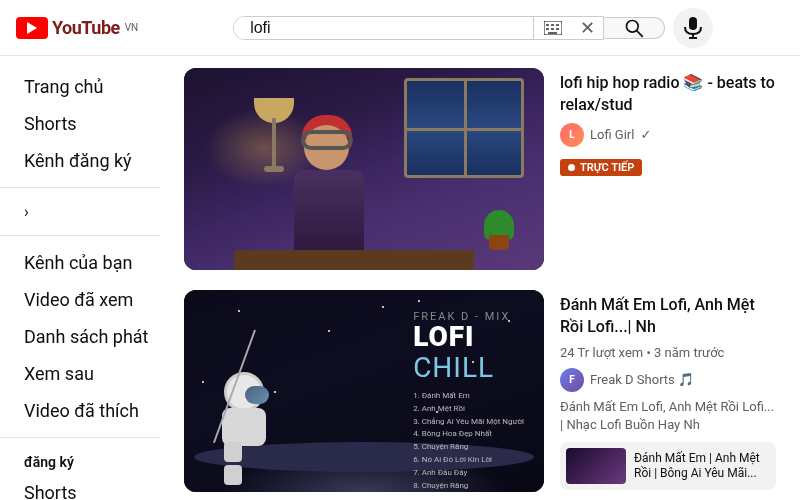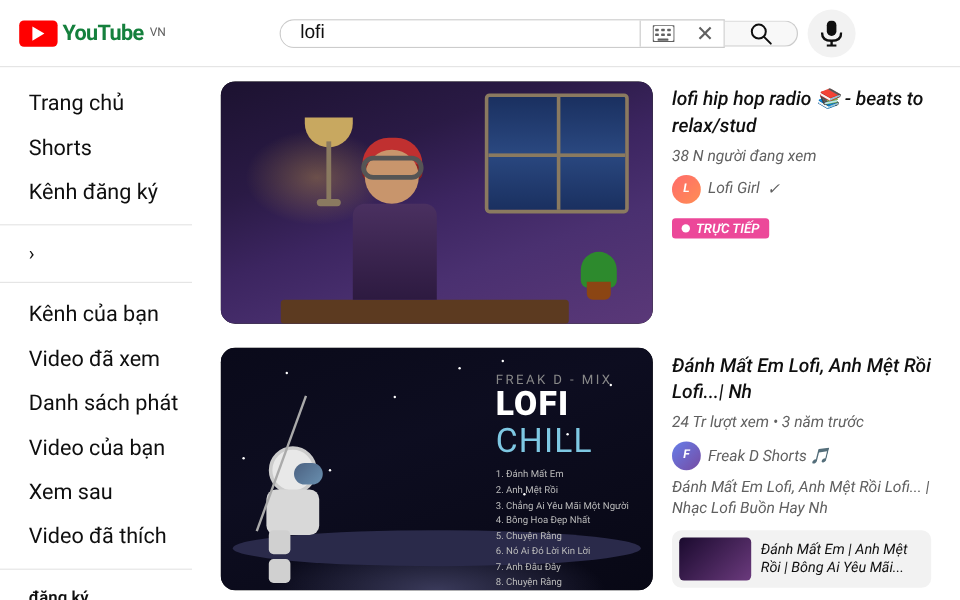--- a/index.html
+++ b/index.html
@@ -40,21 +40,21 @@
     .yt-icon-red::after {
       content: '';
       border-left: 10px solid #fff;
       border-top: 6px solid transparent;
       border-bottom: 6px solid transparent;
     }
     .yt-wordmark {
       font-size: 18px;
       font-weight: 700;
       letter-spacing: -0.5px;
-      color: #15803d;
+      color: #7f1d1d;
     }
     .yt-vn {
       font-size: 10px;
       color: #606060;
       margin-left: 1px;
       vertical-align: super;
     }
 
     
     #search-area {
@@ -495,40 +495,39 @@
       font-size: 8px;
       color: #bbb;
       line-height: 1.6;
     }
 
     
     .live-badge {
       display: inline-flex;
       align-items: center;
       gap: 5px;
-      background: #ec4899;
+      background: #c2410c;
       color: #fff;
       font-size: 11px;
       font-weight: 600;
       padding: 2px 8px;
       border-radius: 3px;
       margin-top: 6px;
     }
     .live-dot {
       width: 7px;
       height: 7px;
       background: #fff;
       border-radius: 50%;
     }
 
     
     .video-info {
       flex: 1;
       padding-top: 4px;
-      font-style: italic;
     }
     .video-title {
       font-size: 16px;
       font-weight: 500;
       line-height: 1.4;
       color: #0f0f0f;
       margin-bottom: 6px;
     }
     .video-meta {
       font-size: 13px;
@@ -678,23 +677,20 @@
     <div class="sidebar-item">
       <span>Kênh của bạn</span>
     </div>
     <div class="sidebar-item">
       <span>Video đã xem</span>
     </div>
     <div class="sidebar-item">
       <span>Danh sách phát</span>
     </div>
     <div class="sidebar-item">
-      <span>Video của bạn</span>
-    </div>
-    <div class="sidebar-item">
       <span>Xem sau</span>
     </div>
     <div class="sidebar-item">
       <span>Video đã thích</span>
     </div>
 
     <div class="sidebar-section-divider"></div>
 
     <div class="sidebar-section-header">đăng ký</div>
     <div class="sidebar-item">
@@ -731,21 +727,20 @@
           </div>
 
           <div class="plant">
             <div class="plant-leaves"></div>
             <div class="plant-pot"></div>
           </div>
         </div>
       </div>
       <div class="video-info">
         <div class="video-title">lofi hip hop radio 📚 - beats to relax/stud</div>
-        <div class="video-meta">38 N người đang xem</div>
         <div class="channel-row">
           <div class="channel-avatar">L</div>
           <span class="channel-name">Lofi Girl</span>
           <span class="verified-icon">✓</span>
         </div>
         <div class="live-badge">
           <div class="live-dot"></div>
           <span>TRỰC TIẾP</span>
         </div>
       </div>

